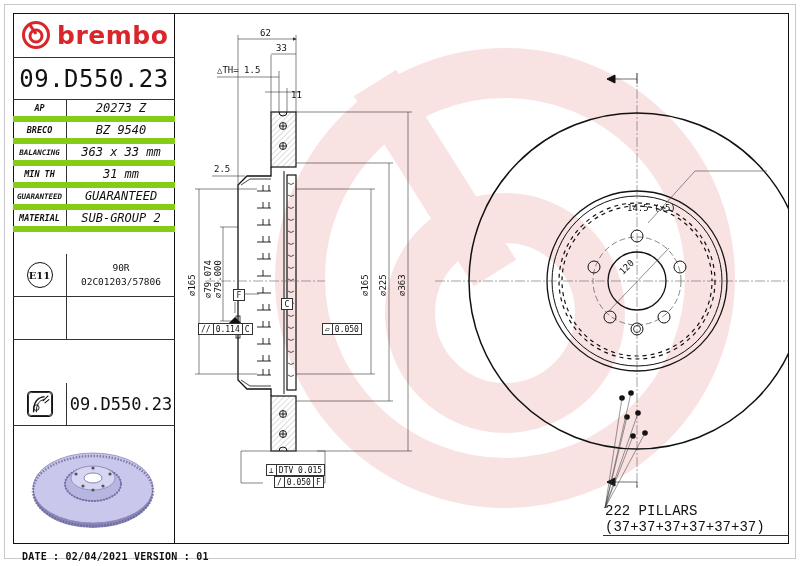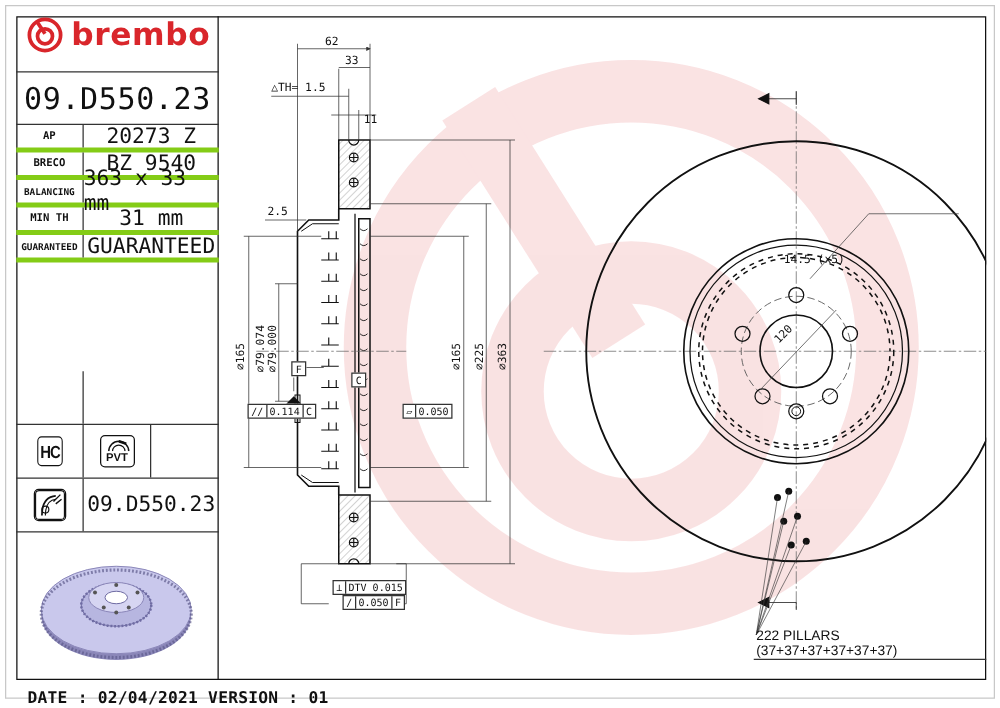--- a/index.html
+++ b/index.html
@@ -1,52 +1,52 @@
 <!DOCTYPE html>
 <html><head>
 <meta charset="utf-8">
 <style>
   * { box-sizing: border-box; margin: 0; padding: 0; }
   html, body { width: 800px; height: 566px; background: #ffffff; overflow: hidden; }
   body { position: relative; font-family: "DejaVu Sans", sans-serif; color: #111; }
   .outer { position: absolute; left: 4px; top: 4px; width: 792px; height: 555px; border: 1px solid #c8c8c8; }
   .frame { position: absolute; left: 13px; top: 13px; width: 776px; height: 531px; border: 1.5px solid #111; background: transparent; }
   .left-col { position: absolute; left: 13px; top: 13px; width: 162px; height: 531px; border-right: 1.5px solid #111; }
-  .brand { position: absolute; left: 0; top: 0; width: 162px; height: 45px; border-bottom: 1px solid #333; display: flex; align-items: flex-start; padding-left: 8px; }
+  .brand { position: absolute; left: 0; top: 0; width: 162px; height: 45px; border-bottom: 1px solid #333; display: flex; align-items: center; padding-left: 8px; }
   .brand-text { color: #d9262b; font-family: "DejaVu Sans", sans-serif; font-weight: bold; font-size: 25px; letter-spacing: 0.5px; margin-left: 6px; }
   .partno { position: absolute; left: 0; top: 45px; width: 162px; height: 42px; border-bottom: 1px solid #333; display: flex; align-items: center; justify-content: center; font-family: "DejaVu Sans Mono", monospace; font-size: 24px; letter-spacing: 0.5px; }
   .spec-table { position: absolute; left: 0; top: 87px; width: 162px; border-collapse: collapse; }
-  .spec-row { display: flex; height: 22px; border-bottom: 4px solid #84cc16; }
+  .spec-row { display: flex; height: 22px; border-bottom: 6px solid #84cc16; font-style: italic; }
   .spec-key { width: 54px; border-right: 1px solid #333; font-family: "DejaVu Sans Mono", monospace; font-size: 8.5px; font-weight: bold; display: flex; align-items: center; justify-content: center; }
-  .spec-val { flex: 1; font-family: "DejaVu Sans Mono", monospace; font-size: 17px; display: flex; align-items: center; justify-content: center; }
+  .spec-val { flex: 1; font-family: "DejaVu Sans Mono", monospace; font-size: 12px; display: flex; align-items: center; justify-content: center; }
   .cert-row { position: absolute; left: 0; top: 241px; width: 162px; height: 43px; border-bottom: 1px solid #333; display: flex; }
   .cert-icon-cell { width: 54px; border-right: 1px solid #333; display: flex; align-items: center; justify-content: center; }
   .e11 { width: 26px; height: 26px; border: 1.5px solid #111; border-radius: 50%; display: flex; align-items: center; justify-content: center; font-family: "DejaVu Serif", serif; font-weight: bold; font-size: 10px; }
   .cert-val { flex: 1; display: flex; flex-direction: column; align-items: center; justify-content: center; font-family: "DejaVu Sans Mono", monospace; font-size: 9.5px; line-height: 14px; }
   .empty-row { position: absolute; left: 0; top: 284px; width: 162px; height: 43px; border-bottom: 1px solid #333; display: flex; }
   .empty-row .a { width: 54px; border-right: 1px solid #333; }
   .badge-row { position: absolute; left: 0; top: 327px; width: 162px; height: 43px; border-bottom: 1px solid #333; display: flex; }
   .badge-row .c1 { width: 54px; border-right: 1px solid #333; display: flex; align-items: center; justify-content: center; }
   .badge-row .c2 { width: 54px; border-right: 1px solid #333; display: flex; align-items: center; justify-content: center; }
   .hc { width: 24px; height: 24px; border: 1.5px solid #111; border-radius: 4px; display: flex; align-items: center; justify-content: center; font-family: "Liberation Sans", sans-serif; font-weight: bold; font-size: 14px; letter-spacing: -1px; transform: scaleX(0.85); }
   .pvt { width: 28px; height: 26px; border: 1.5px solid #111; border-radius: 4px; position: relative; display: flex; align-items: flex-end; justify-content: center; font-family: "Liberation Sans", sans-serif; font-weight: bold; font-size: 9px; padding-bottom: 2px; }
   .pvt svg { position: absolute; top: 2px; left: 4px; }
   .ref-row { position: absolute; left: 0; top: 370px; width: 162px; height: 43px; border-bottom: 1px solid #333; display: flex; }
   .ref-row .c1 { width: 54px; border-right: 1px solid #333; display: flex; align-items: center; justify-content: center; }
   .ref-row .c2 { flex: 1; display: flex; align-items: center; justify-content: center; font-family: "DejaVu Sans Mono", monospace; font-size: 17px; }
   .mount-icon { width: 26px; height: 26px; border: 1.5px solid #111; border-radius: 4px; }
   .render-box { position: absolute; left: 0; top: 413px; width: 162px; height: 118px; }
-  .footer { position: absolute; left: 22px; top: 551px; font-family: "DejaVu Sans Mono", monospace; font-size: 13px; font-weight: bold; letter-spacing: 0.2px; }
+  .footer { position: absolute; left: 22px; top: 551px; font-family: "DejaVu Sans Mono", monospace; font-size: 10px; font-weight: bold; letter-spacing: 0.2px; }
   .drawing { position: absolute; left: 175px; top: 13px; width: 614px; height: 531px; }
   .dimtxt { font-family: "DejaVu Sans Mono", monospace; font-size: 9px; fill: #111; }
   .gdt { position: absolute; display: flex; border: 1px solid #333; background: #fff; font-family: "DejaVu Sans Mono", monospace; font-size: 8px; height: 12px; }
   .gdt span { padding: 0 2px; border-right: 1px solid #333; display: flex; align-items: center; }
   .gdt span:last-child { border-right: none; }
   .datum { position: absolute; width: 12px; height: 12px; border: 1px solid #333; background: #fff; font-family: "DejaVu Sans Mono", monospace; font-size: 8px; display: flex; align-items: center; justify-content: center; }
-  .pillar-label { position: absolute; left: 605px; top: 503px; font-family: Liberation Sans, sans-serif; font-size: 11px; border-bottom: 1px solid #333; padding: 0 2px; }
+  .pillar-label { position: absolute; left: 605px; top: 503px; font-family: Liberation Mono, monospace; font-size: 14px; border-bottom: 1px solid #333; padding: 0 2px; }
   .bolt-label { position: absolute; left: 640px; top: 158px; font-family: "DejaVu Sans Mono", monospace; font-size: 9px; margin-top: 45px; }
 </style>
 </head>
 <body>
 
 <div class="outer"></div>
 <div class="frame"></div>
 
 <div class="left-col">
   <div class="brand">
@@ -73,42 +73,40 @@
       <div class="spec-val">363 x 33 mm</div>
     </div>
     <div class="spec-row">
       <div class="spec-key">MIN TH</div>
       <div class="spec-val">31 mm</div>
     </div>
     <div class="spec-row">
       <div class="spec-key" style="font-size:7.5px">GUARANTEED</div>
       <div class="spec-val">GUARANTEED</div>
     </div>
-  </div>
-
+    <div class="spec-row">
+      <div class="spec-key">MATERIAL</div>
+      <div class="spec-val">SUB-GROUP 2</div>
+    </div>
+  </div>
+
+  <div class="cert-row">
+    <div class="cert-icon-cell">
+      <div class="e11">E11</div>
+    </div>
+    <div class="cert-val">
+      <span>90R</span>
+      <span>02C01203/57806</span>
+    </div>
+  </div>
 
   <div class="empty-row">
       <div class="a"></div>
     </div>
 
-  <div class="badge-row">
-    <div class="c1">
-      <div class="hc">HC</div>
-    </div>
-    <div class="c2">
-      <div class="pvt">
-        <svg width="20" height="10" viewBox="0 0 20 10">
-          <path d="M2 10 A8 8 0 0 1 18 10" fill="none" stroke="#111" stroke-width="1.2"></path>
-          <path d="M5 10 A5 5 0 0 1 15 10" fill="none" stroke="#111" stroke-width="1"></path>
-          <path d="M10 2 L16 4" stroke="#111" stroke-width="2"></path>
-        </svg>
-        <span>PVT</span>
-      </div>
-    </div>
-  </div>
 
   <div class="ref-row">
     <div class="c1">
       <svg class="mount-icon" viewBox="0 0 26 26" width="26" height="26">
         <rect x="0.5" y="0.5" width="25" height="25" rx="3" fill="none" stroke="#111"></rect>
         <path d="M6 22 Q6 6 18 5" fill="none" stroke="#111" stroke-width="1.5"></path>
         <path d="M9 22 Q9 9 18 8" fill="none" stroke="#111" stroke-width="1"></path>
         <circle cx="9" cy="17" r="3" fill="none" stroke="#111"></circle>
         <path d="M16 10 L22 4 M18 12 L23 8" stroke="#111" stroke-width="1.2"></path>
       </svg>

